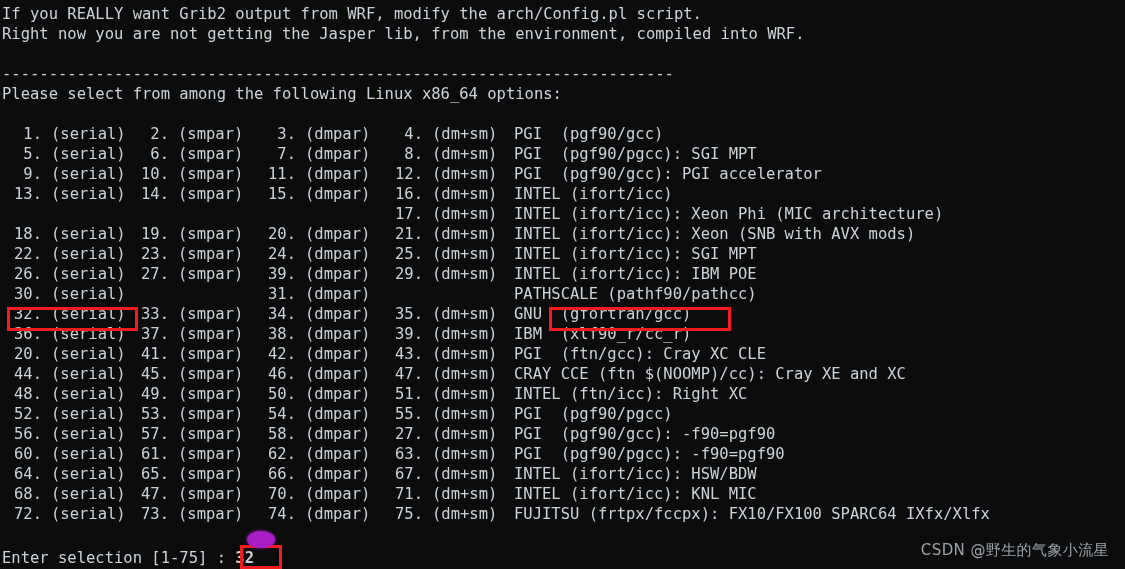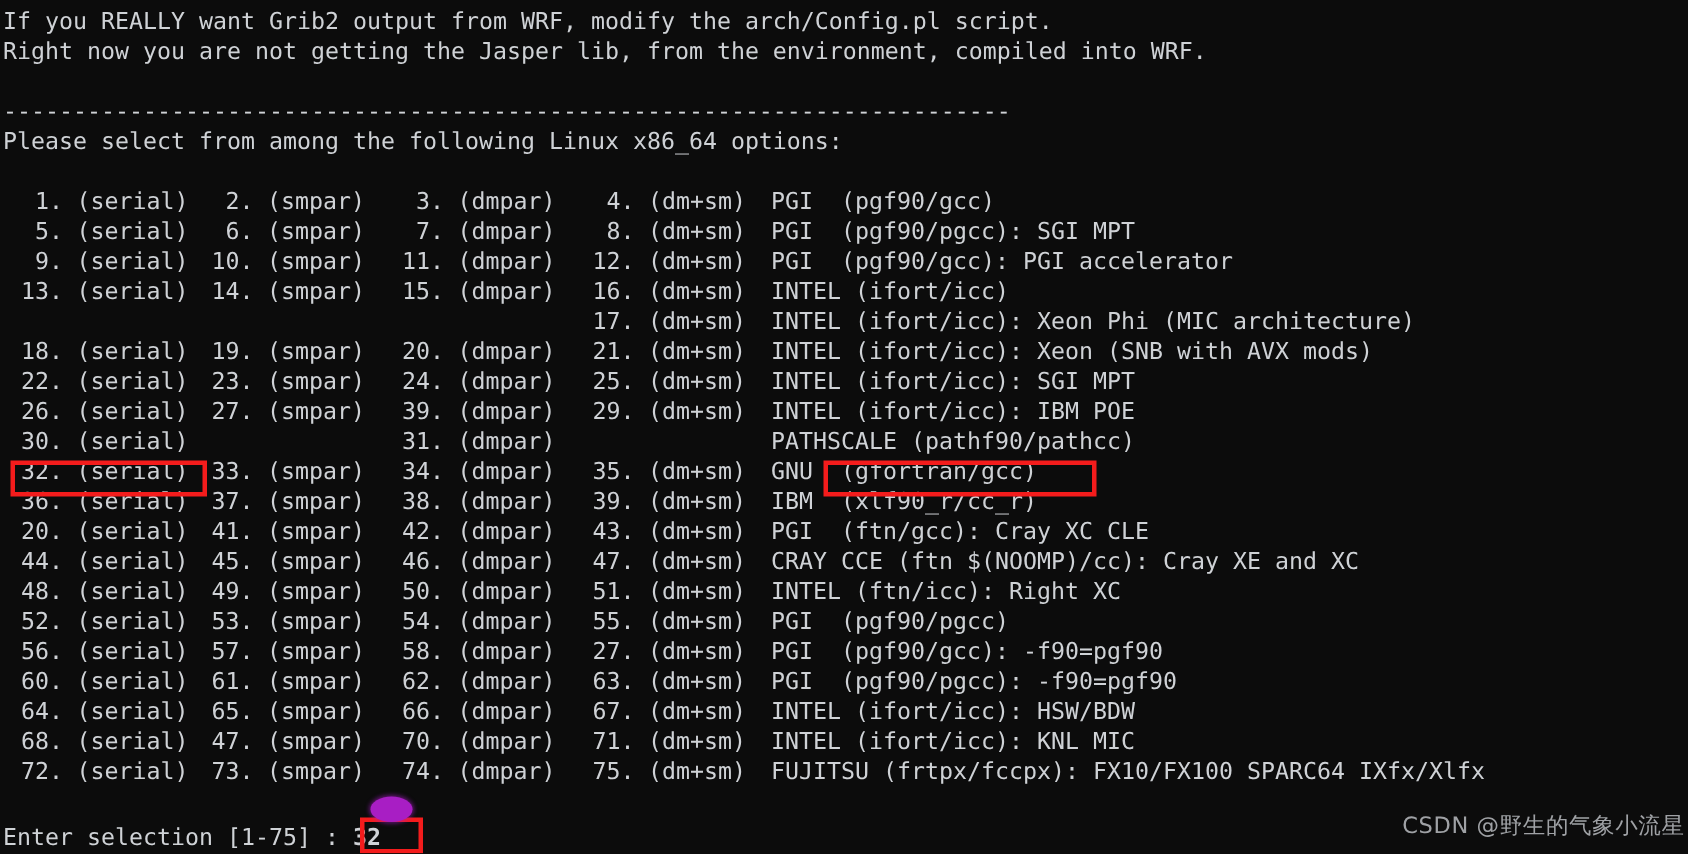--- a/index.html
+++ b/index.html
@@ -99,21 +99,21 @@
     height: 17px;
     background: #a81ec4;
     border-radius: 50%;
     box-shadow: 0 0 3px 1px rgba(168,30,196,0.55);
     pointer-events: none;
   }
 
   
   #watermark {
     position: absolute;
-    right: 2px;
+    right: 16px;
     top: 540px;
     color: #b9bcc0;
     font-family: "DejaVu Sans", "Liberation Sans", sans-serif;
     font-size: 15px;
     letter-spacing: 0.4px;
     white-space: pre;
     opacity: 0.85;
   }
 
   .prompt-line {

